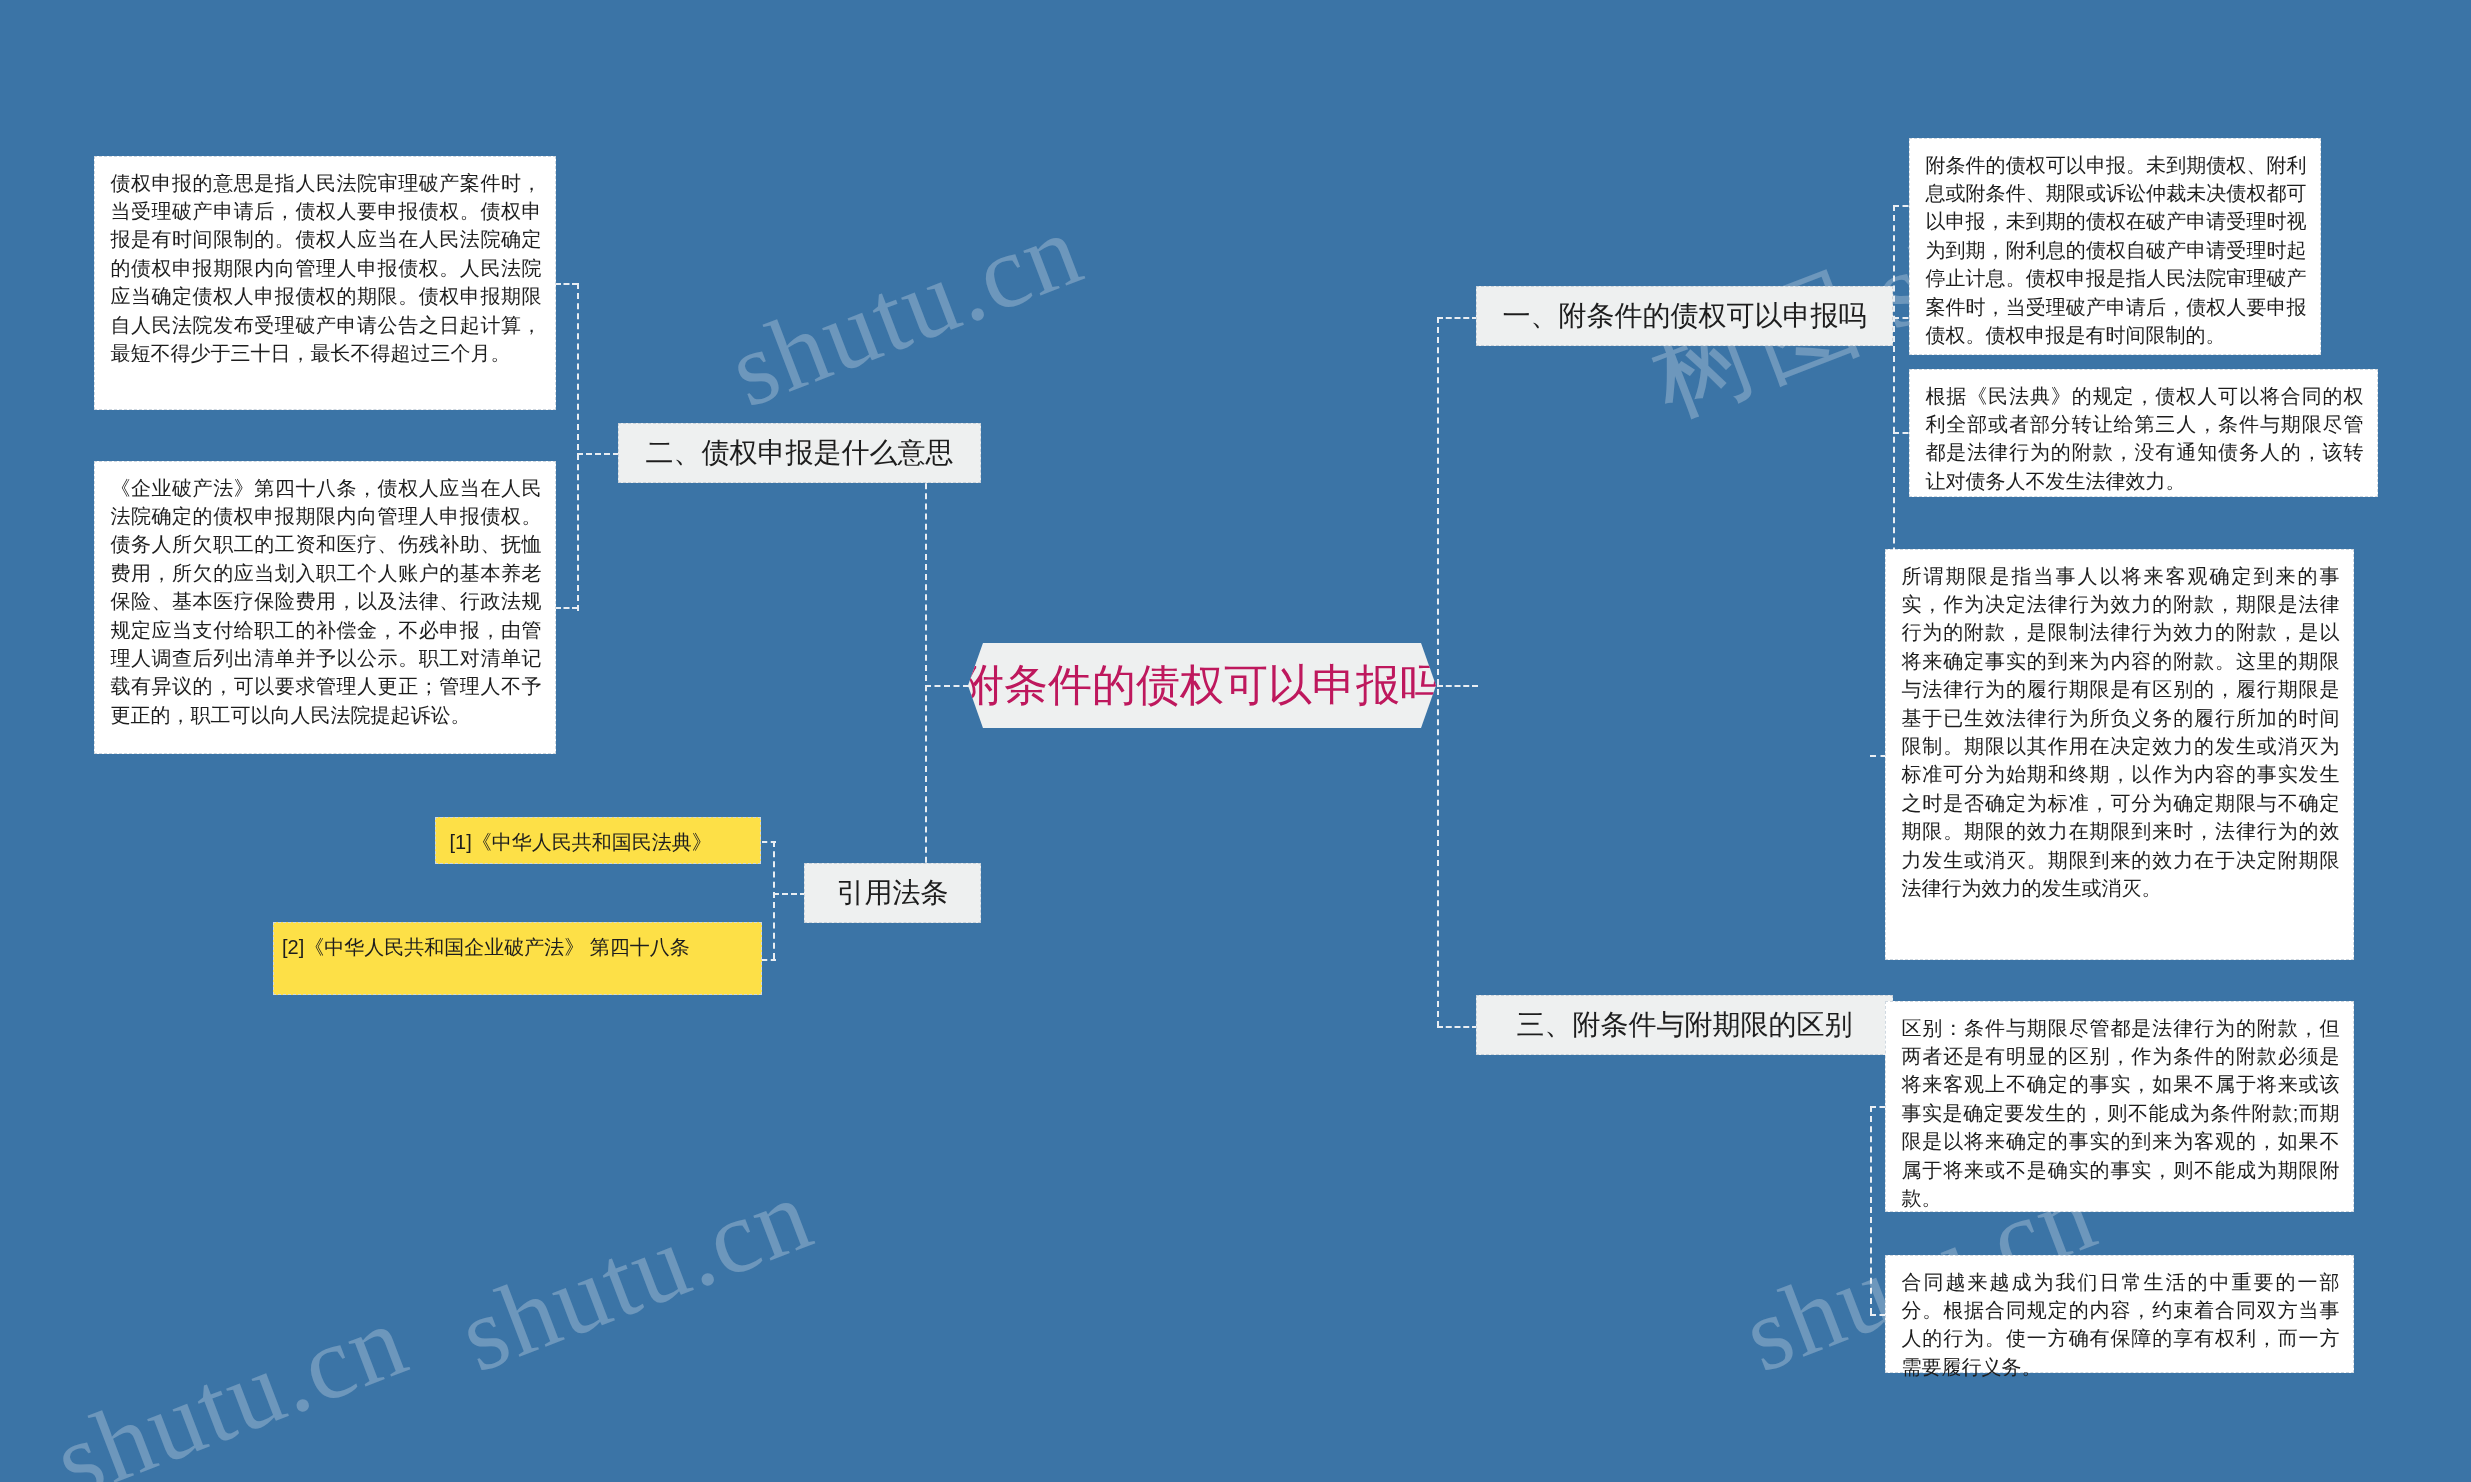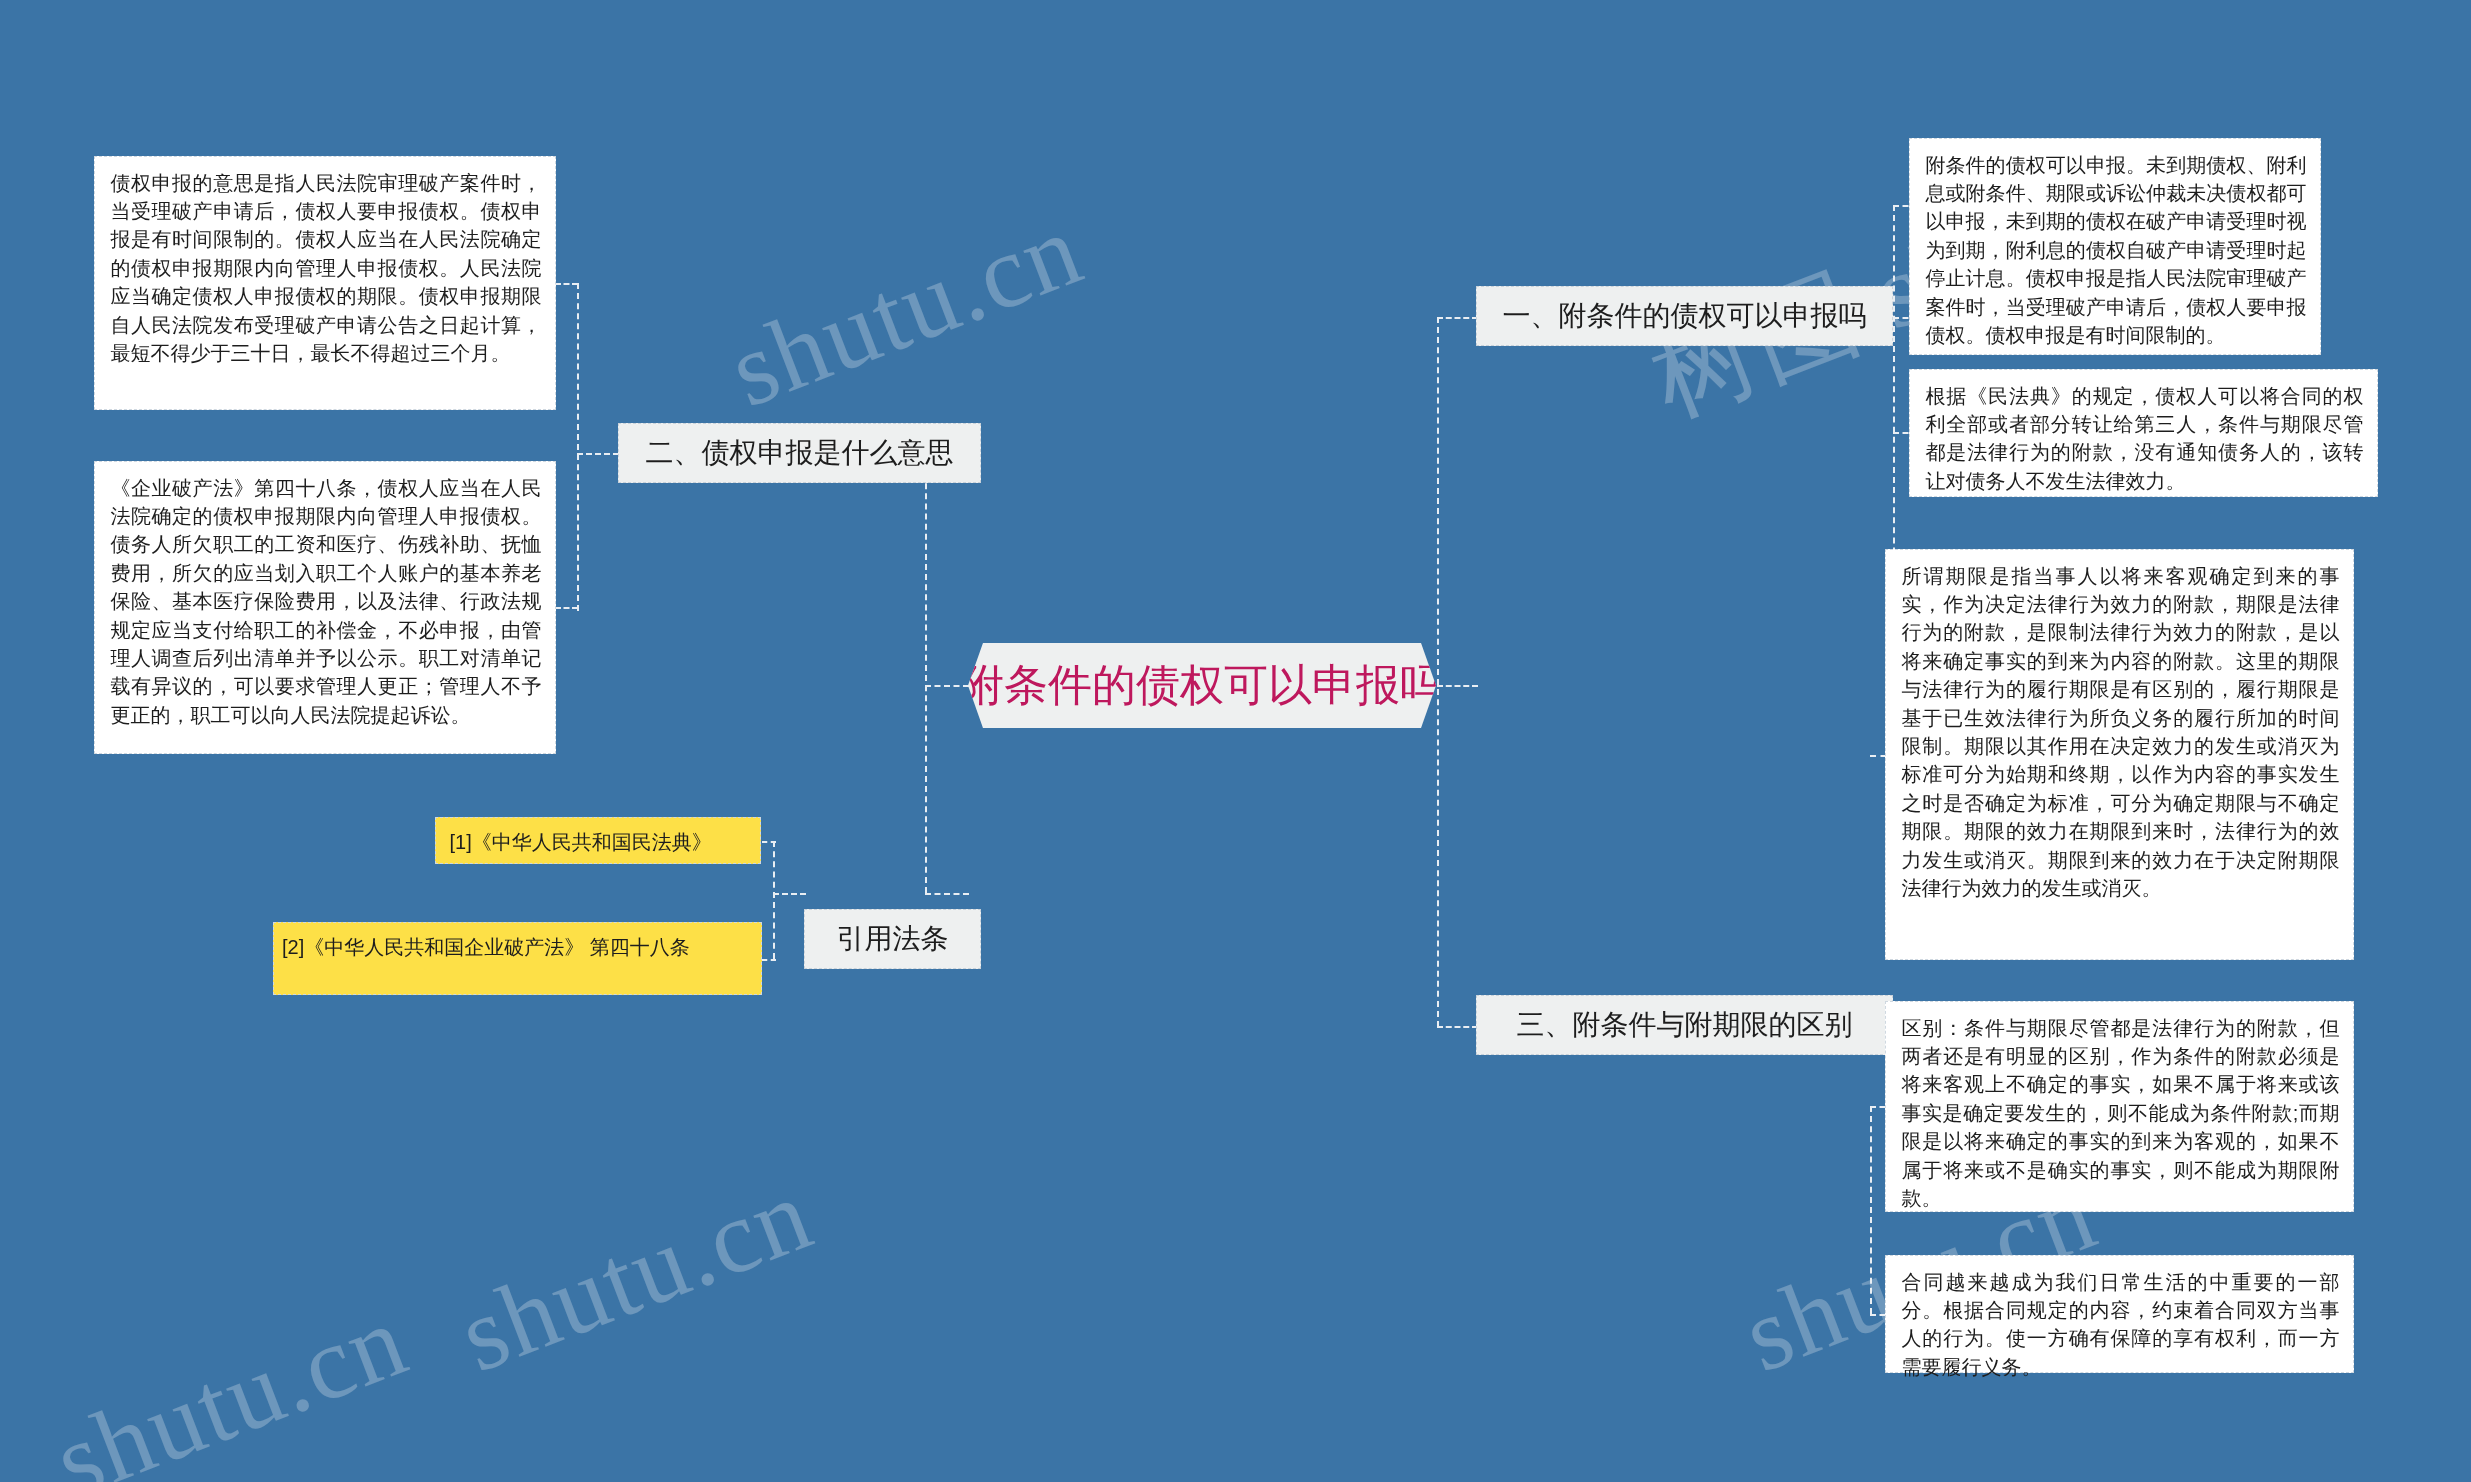--- a/index.html
+++ b/index.html
@@ -91,21 +91,21 @@
     padding: 19.3px 44px;
     box-sizing: border-box;
     white-space: nowrap;
     clip-path: polygon(0% 50%, 3.2% 0%, 96.8% 0%, 100% 50%, 96.8% 100%, 3.2% 100%);
   }
 
   
   #root-node       { left: 968px; top: 643px;  width: 468px; height: 85px; }
 
   #branch-2        { left: 618px;  top: 423px;  width: 363px; height: 60px; }
-  #branch-cite     { left: 804px;  top: 863px;  width: 177px; height: 60px; margin-top: 46px; }
+  #branch-cite     { left: 804px;  top: 863px;  width: 177px; height: 60px; }
   #branch-1        { left: 1476px; top: 286px;  width: 417px; height: 60px; }
   #branch-3        { left: 1476px; top: 995px; width: 417px; height: 60px; }
 
   #leaf-l1         { left: 94px;   top: 156px;  width: 462px; height: 254px; }
   #leaf-l2         { left: 94px;   top: 461px;  width: 462px; height: 293px; }
 
   #cite-1          { left: 435px;  top: 817px;  width: 326px; height: 47px; }
   #cite-2          { left: 273px;  top: 922px;  width: 489px; height: 73px; padding-left: 8px; }
 
   #leaf-r1         { left: 1909px; top: 98px;  width: 412px; height: 217px; margin-top: 40px; }

